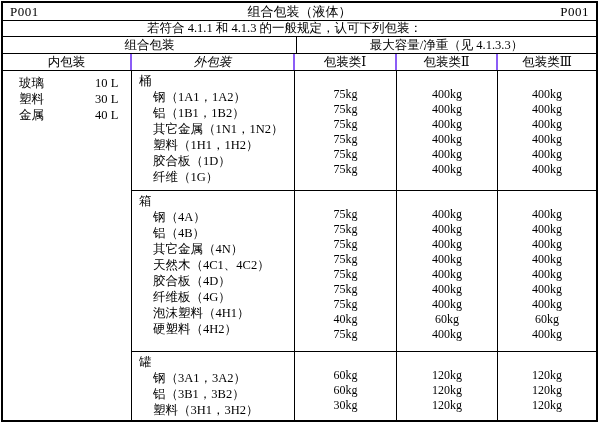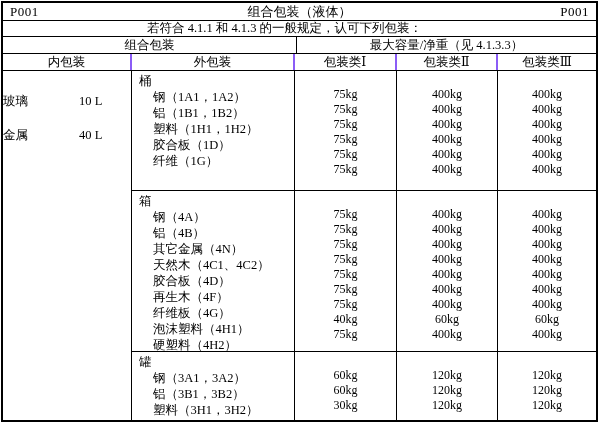--- a/index.html
+++ b/index.html
@@ -17,27 +17,27 @@
   .r-title .code{padding:0 7px;letter-spacing:.5px;}
   .r-title .ttl{flex:1;text-align:center;}
   .r-cond{height:15px;justify-content:center;}
   .r-cond .cond{width:100%;text-align:center;padding-right:30px;box-sizing:border-box;}
   .r-group{height:16px;}
   .r-group .cell-comb{width:293px;border-right:1px solid #000;text-align:center;align-self:stretch;display:flex;align-items:center;justify-content:center;}
   .r-group .cell-max{flex:1;text-align:center;}
   .r-cols{height:16px;}
   .r-cols .c{align-self:stretch;display:flex;align-items:center;justify-content:center;border-right:2px solid #8b5cf6;box-sizing:border-box;}
   .c-inner{width:129px;}
-  .c-outer{width:163px;}
+  .c-outer{width:163px;font-style:italic;}
   .c-p1{width:102px;}
   .c-p2{width:101px;}
   .c-p3{flex:1;border-right:none !important;}
   .tbody{flex:1;display:flex;min-height:0;}
   .inner-cell{width:129px;border-right:1px solid #000;padding-top:4px;box-sizing:border-box;}
-  .inner-row{height:16px;line-height:16px;white-space:nowrap;margin-top:18px;}
+  .inner-row{height:16px;line-height:16px;padding-left:16px;white-space:nowrap;}
   .inner-row .mat{display:inline-block;width:76px;}
   .sections{flex:1;display:flex;flex-direction:column;min-width:0;}
   .section{display:flex;border-bottom:1px solid #000;overflow:hidden;}
   .section.s0{height:119px;flex:0 0 auto;}
   .section.s1{height:160px;flex:0 0 auto;}
   .section.s2{flex:1;border-bottom:none;}
   .outer-col{width:163px;border-right:1px solid #000;padding-top:2px;box-sizing:border-box;overflow:hidden;}
   .category-line{height:16px;line-height:16px;padding-left:7px;white-space:nowrap;}
   .material-line{height:16px;line-height:16px;padding-left:21px;white-space:nowrap;}
   .value-col{border-right:1px solid #000;padding-top:16px;box-sizing:border-box;text-align:center;overflow:hidden;}
@@ -71,28 +71,30 @@
       <div class="c c-inner">内包装</div>
       <div class="c c-outer">外包装</div>
       <div class="c c-p1">包装类Ⅰ</div>
       <div class="c c-p2">包装类Ⅱ</div>
       <div class="c c-p3">包装类Ⅲ</div>
     </div>
 
     <div class="tbody">
       <div class="inner-cell" id="inner-cell">
           <div class="inner-row"><span class="mat">玻璃</span><span>10 L</span></div>
+          <div class="inner-row"><span class="mat">塑料</span><span>30 L</span></div>
           <div class="inner-row"><span class="mat">金属</span><span>40 L</span></div>
         </div>
       <div class="sections" id="sections">
           <div class="section s0">
             <div class="outer-col">
               <div class="category-line">桶</div>
               <div class="material-line">钢（1A1，1A2）</div>
               <div class="material-line">铝（1B1，1B2）</div>
+              <div class="material-line">其它金属（1N1，1N2）</div>
               <div class="material-line">塑料（1H1，1H2）</div>
               <div class="material-line">胶合板（1D）</div>
               <div class="material-line">纤维（1G）</div>
             </div>
             <div class="value-col k1">
               <div class="value-line">75kg</div>
               <div class="value-line">75kg</div>
               <div class="value-line">75kg</div>
               <div class="value-line">75kg</div>
               <div class="value-line">75kg</div>
@@ -116,21 +118,20 @@
             </div>
           </div>
           <div class="section s1">
             <div class="outer-col">
               <div class="category-line">箱</div>
               <div class="material-line">钢（4A）</div>
               <div class="material-line">铝（4B）</div>
               <div class="material-line">其它金属（4N）</div>
               <div class="material-line">天然木（4C1、4C2）</div>
               <div class="material-line">胶合板（4D）</div>
-              <div class="material-line">再生木（4F）</div>
               <div class="material-line">纤维板（4G）</div>
               <div class="material-line">泡沫塑料（4H1）</div>
               <div class="material-line">硬塑料（4H2）</div>
             </div>
             <div class="value-col k1">
               <div class="value-line">75kg</div>
               <div class="value-line">75kg</div>
               <div class="value-line">75kg</div>
               <div class="value-line">75kg</div>
               <div class="value-line">75kg</div>

